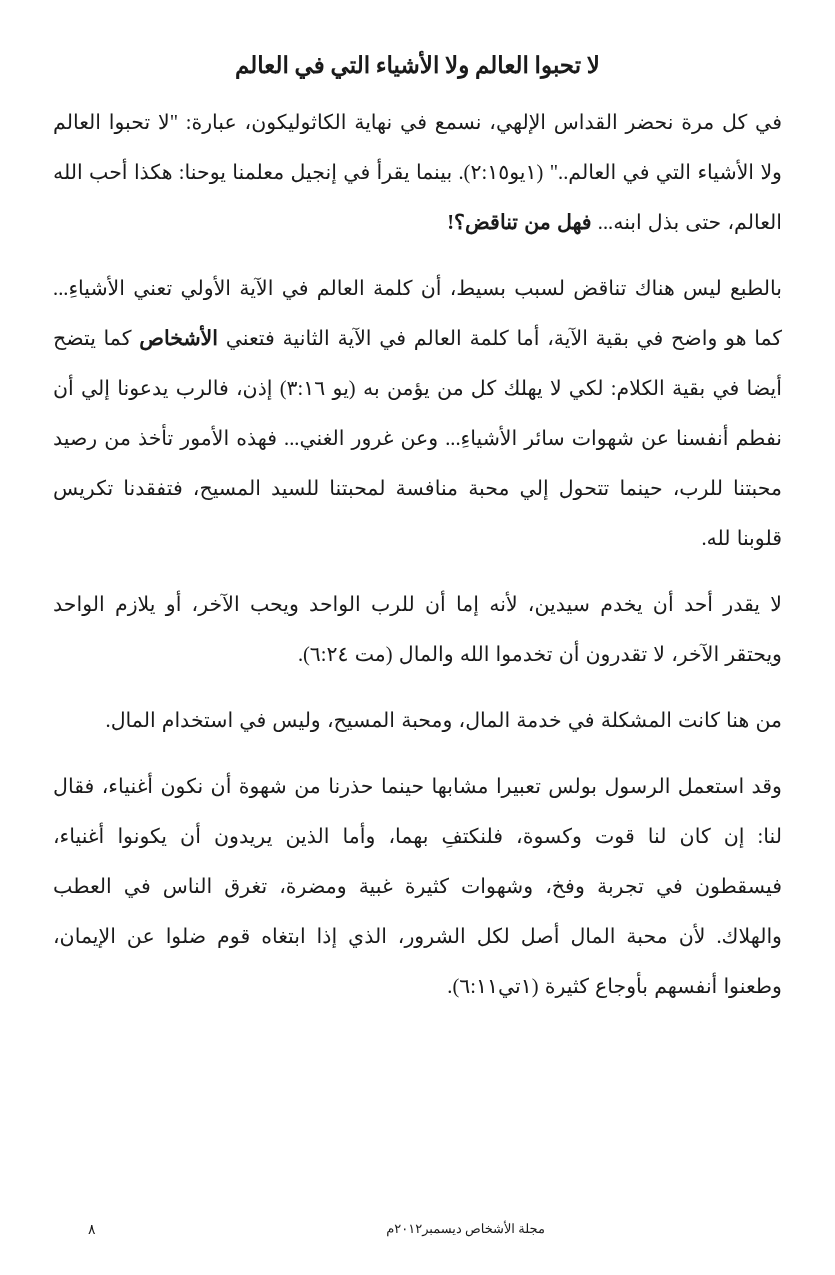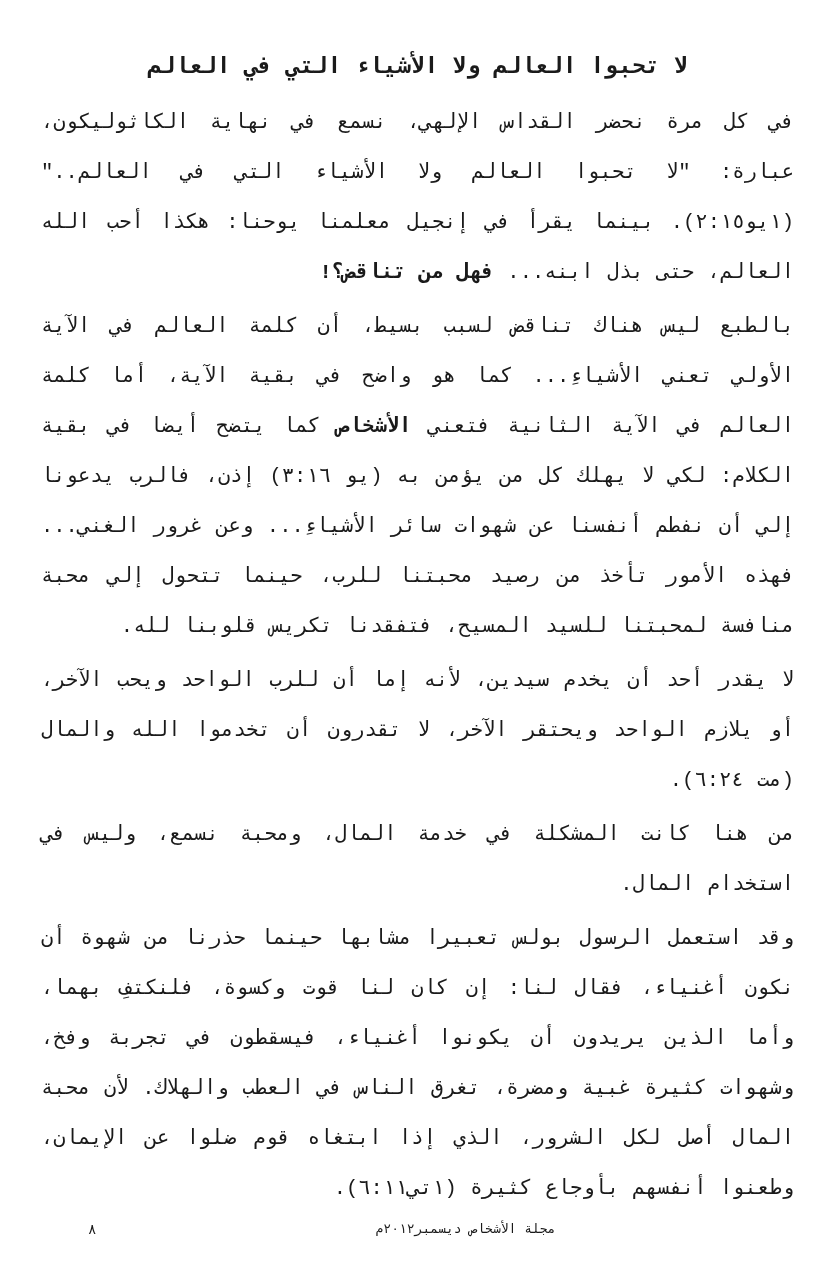--- a/index.html
+++ b/index.html
@@ -7,37 +7,37 @@
     padding: 0;
     background: #ffffff;
   }
   .page {
     position: relative;
     width: 835px;
     height: 1275px;
     margin: 0 auto;
     background: #ffffff;
     color: #1a1a1a;
-    font-family: Liberation Mono, monospace;
+    font-family: Liberation Serif, serif;
     direction: rtl;
     overflow: hidden;
     box-sizing: border-box;
   }
   .content {
     padding: 52px 37px 0 37px;
   }
   .title {
     text-align: center;
     font-weight: bold;
     font-size: 23px;
     margin: 0 0 18px 0;
     letter-spacing: 0;
   }
   .body-text p {
-    margin: 4px;
+    margin: 16px;
     font-size: 20.5px;
     line-height: 50px;
     text-align: justify;
     text-align-last: right;
     word-spacing: 1px;
   }
   .bold {
     font-weight: bold;
   }
   .footer {
@@ -65,21 +65,21 @@
 <body>
 
 <div class="page">
   <div class="content">
     <h1 class="title">لا تحبوا العالم ولا الأشياء التي في العالم</h1>
 
     <div class="body-text">
       <p><span>في كل مرة نحضر القداس الإلهي، نسمع في نهاية الكاثوليكون، عبارة: "لا تحبوا العالم ولا الأشياء التي في العالم.." (١يو٢:١٥). بينما يقرأ في إنجيل معلمنا يوحنا: هكذا أحب الله العالم، حتى بذل ابنه... </span><span class="bold">فهل من تناقض؟!</span></p>
       <p><span>بالطبع ليس هناك تناقض لسبب بسيط، أن كلمة العالم في الآية الأولي تعني الأشياءِ... كما هو واضح في بقية الآية، أما كلمة العالم في الآية الثانية فتعني </span><span class="bold">الأشخاص</span><span> كما يتضح أيضا في بقية الكلام: لكي لا يهلك كل من يؤمن به (يو ٣:١٦) إذن، فالرب يدعونا إلي أن نفطم أنفسنا عن شهوات سائر الأشياءِ... وعن غرور الغني... فهذه الأمور تأخذ من رصيد محبتنا للرب، حينما تتحول إلي محبة منافسة لمحبتنا للسيد المسيح، فتفقدنا تكريس قلوبنا لله.</span></p>
       <p><span>لا يقدر أحد أن يخدم سيدين، لأنه إما أن للرب الواحد ويحب الآخر، أو يلازم الواحد ويحتقر الآخر، لا تقدرون أن تخدموا الله والمال (مت ٦:٢٤).</span></p>
-      <p><span>من هنا كانت المشكلة في خدمة المال، ومحبة نسمع، وليس في استخدام المال.</span></p>
+      <p><span>من هنا كانت المشكلة في خدمة المال، ومحبة المسيح، وليس في استخدام المال.</span></p>
       <p><span>وقد استعمل الرسول بولس تعبيرا مشابها حينما حذرنا من شهوة أن نكون أغنياء، فقال لنا: إن كان لنا قوت وكسوة، فلنكتفِ بهما، وأما الذين يريدون أن يكونوا أغنياء، فيسقطون في تجربة وفخ، وشهوات كثيرة غبية ومضرة، تغرق الناس في العطب والهلاك. لأن محبة المال أصل لكل الشرور، الذي إذا ابتغاه قوم ضلوا عن الإيمان، وطعنوا أنفسهم بأوجاع كثيرة (١تي٦:١١).</span></p>
     </div>
   </div>
 
   <div class="footer">
     <span class="journal">مجلة الأشخاص ديسمبر٢٠١٢م</span>
     <span class="pagenum">٨</span>
   </div>
 </div>
 

